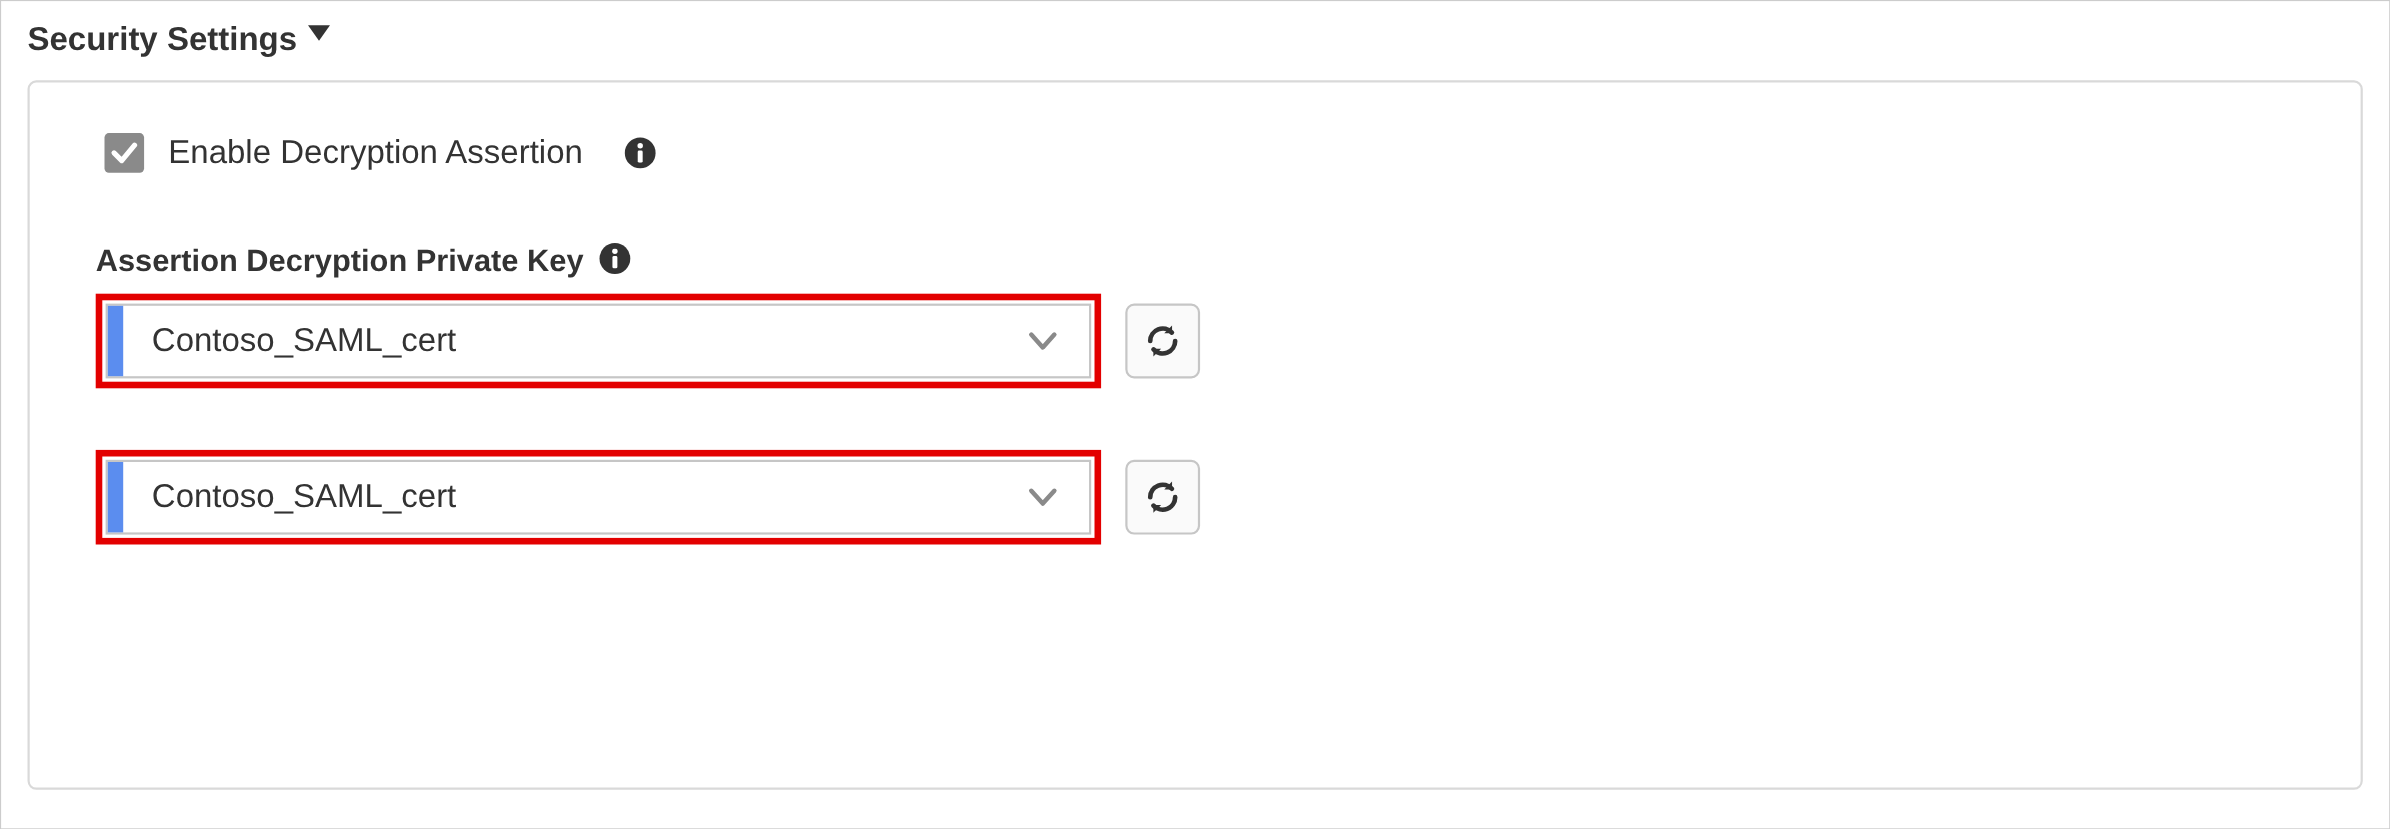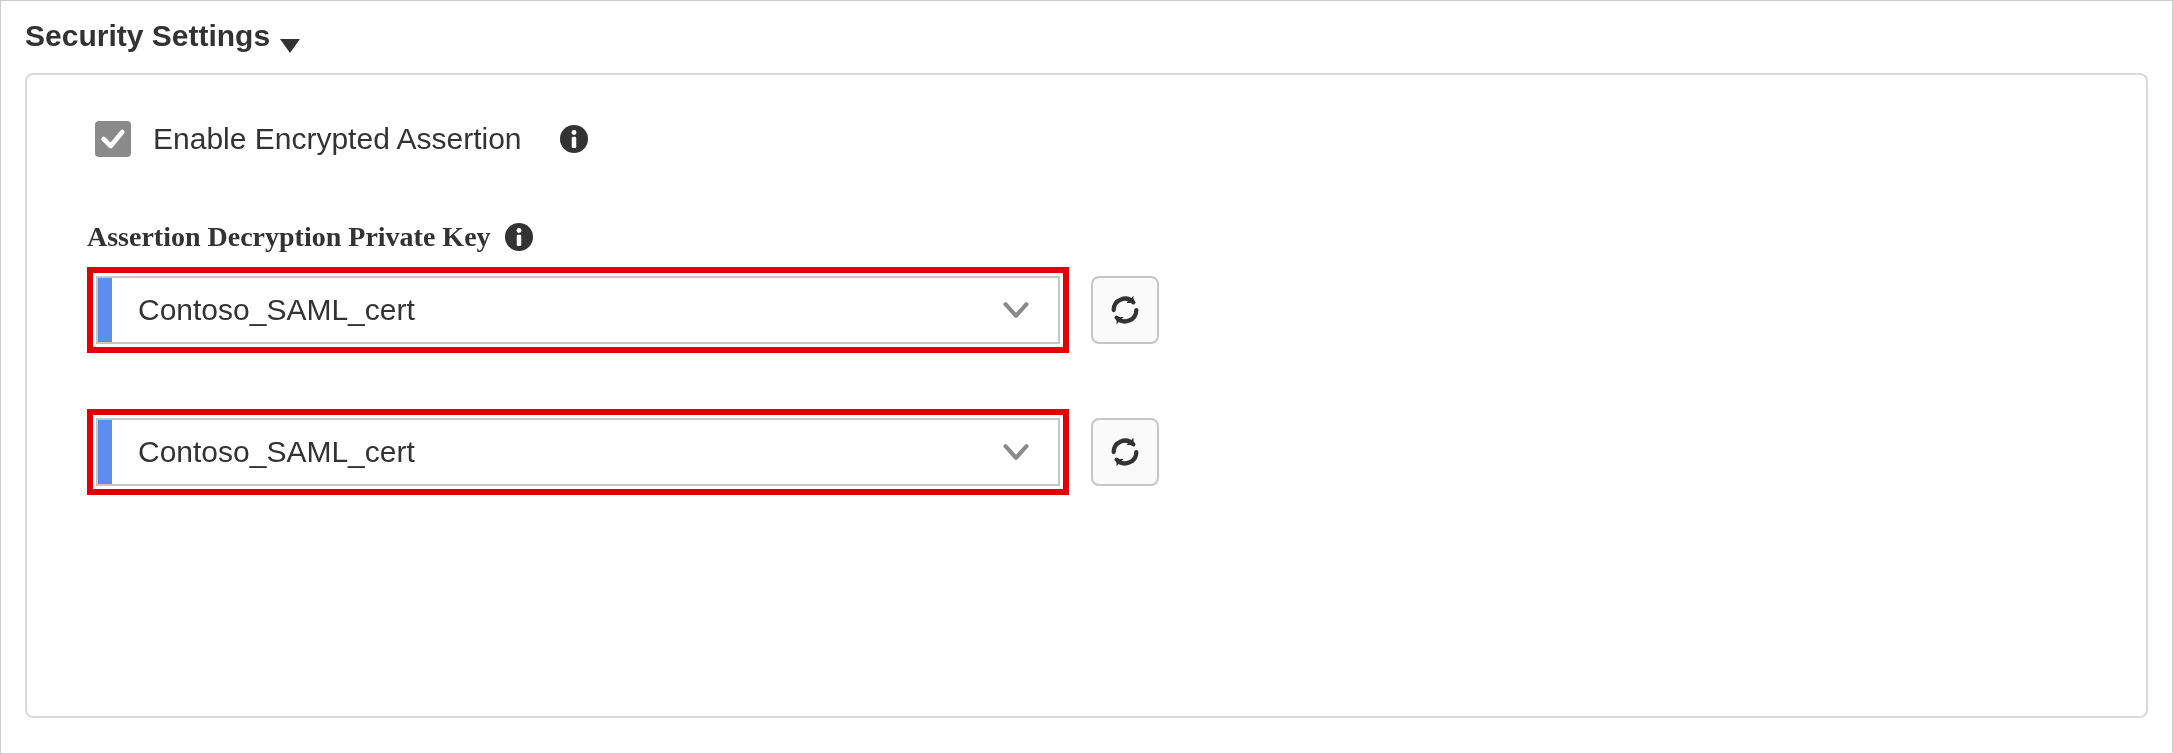--- a/index.html
+++ b/index.html
@@ -10,21 +10,21 @@
     background: #fff;
   }
   .outer {
     border: 1px solid #ccc;
     width: 2173px;
     height: 754px;
     padding: 18px 24px 24px 24px;
   }
   .section-header {
     display: flex;
-    align-items: flex-end;
+    align-items: flex-start;
     gap: 10px;
     font-weight: 700;
     font-size: 30px;
     color: #333;
     margin-bottom: 20px;
     cursor: pointer;
   }
   .caret-down {
     width: 0; height: 0;
     border-left: 10px solid transparent;
@@ -65,42 +65,40 @@
     display: inline-flex; align-items: center; justify-content: center;
     flex-shrink: 0;
   }
   .info-icon svg { width: 16px; height: 18px; }
 
   .field-block {
     margin-bottom: 56px;
   }
   .field-label-row {
     display: flex;
-    align-items: center;
     gap: 14px;
     margin-bottom: 14px;
-    font-family: Liberation Serif, serif;
   }
   .field-label {
     font-size: 28px;
     font-weight: 700;
     color: #333;
   }
   .select-row {
     display: flex;
     align-items: center;
     gap: 22px;
   }
   .highlight-box {
     border: 6px solid #e30000;
     padding: 3px;
     display: inline-block;
   }
   .select {
-    width: 964px;
+    width: 896px;
     height: 68px;
     border: 2px solid #c6c6c6;
     border-radius: 0;
     display: flex;
     align-items: center;
     cursor: pointer;
     background: #fff;
   }
   .select .blue-stripe {
     width: 14px;
@@ -141,21 +139,21 @@
   </div>
 
   <div class="panel">
 
     <div class="row-check">
       <div class="checkbox">
         <svg viewBox="0 0 24 24">
           <path d="M4 12 L10 18 L20 6" stroke="#fff" stroke-width="4" fill="none" stroke-linecap="round" stroke-linejoin="round"></path>
         </svg>
       </div>
-      <span class="check-label">Enable Encrypted Assertion</span>
+      <span class="check-label">Enable Decryption Assertion</span>
       <span class="info-icon" style="margin-left:16px;">
         <svg viewBox="0 0 10 16">
           <circle cx="5" cy="2.2" r="2.2" fill="#fff"></circle>
           <rect x="3" y="6" width="4" height="10" rx="1.2" fill="#fff"></rect>
         </svg>
       </span>
     </div>
 
     <div class="field-block">
       <div class="field-label-row">

